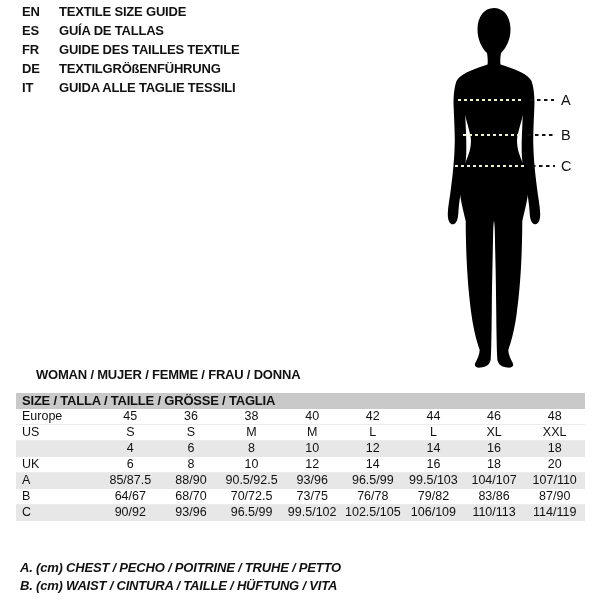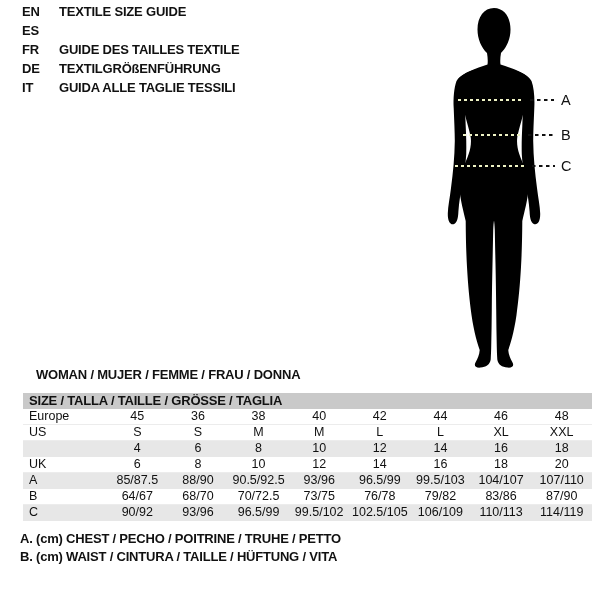--- a/index.html
+++ b/index.html
@@ -14,40 +14,41 @@
   .lang-code{width:37px;}
   
   .figure-wrap{position:absolute;left:430px;top:5px;width:170px;height:370px;}
   .marker-label{position:absolute;font-size:14.5px;color:#111;letter-spacing:0;}
   .marker-a{left:561px;top:92px;}
   .marker-b{left:561px;top:127px;}
   .marker-c{left:561px;top:158px;}
   
   .section-title{position:absolute;left:36px;top:367px;font-size:13px;font-weight:bold;letter-spacing:-0.2px;}
   
-  .size-table{position:absolute;left:23px;top:393px;width:569px;font-size:12.5px;}
+  .size-table{position:absolute;left:16px;top:393px;width:569px;font-size:12.5px;}
   .thead{background:#c9c9c9;height:16px;line-height:16px;font-weight:bold;font-size:13px;padding-left:6px;letter-spacing:-0.2px;}
   .trow{display:flex;height:16px;line-height:15px;box-sizing:border-box;border-bottom:1px solid #ececec;}
   .trow.shaded{background:#e7e7e7;border-bottom-color:#e7e7e7;}
   .tlabel{width:84px;padding-left:6px;box-sizing:border-box;}
   .tcell{flex:1;text-align:center;}
   
-  .legend{position:absolute;left:20px;top:530px;}
+  .legend{position:absolute;left:20px;top:559px;font-style:italic;}
   .legend-row{height:18px;line-height:18px;font-weight:bold;font-size:13px;letter-spacing:-0.2px;}
 </style>
 </head>
 <body>
 
 <div class="lang-list">
     <div class="lang-row">
       <span class="lang-code">EN</span>
       <span class="lang-label">TEXTILE SIZE GUIDE</span>
     </div>
     <div class="lang-row">
       <span class="lang-code">ES</span>
+      <span class="lang-label">GUÍA DE TALLAS</span>
     </div>
     <div class="lang-row">
       <span class="lang-code">FR</span>
       <span class="lang-label">GUIDE DES TAILLES TEXTILE</span>
     </div>
     <div class="lang-row">
       <span class="lang-code">DE</span>
       <span class="lang-label">TEXTILGRÖßENFÜHRUNG</span>
     </div>
     <div class="lang-row">

